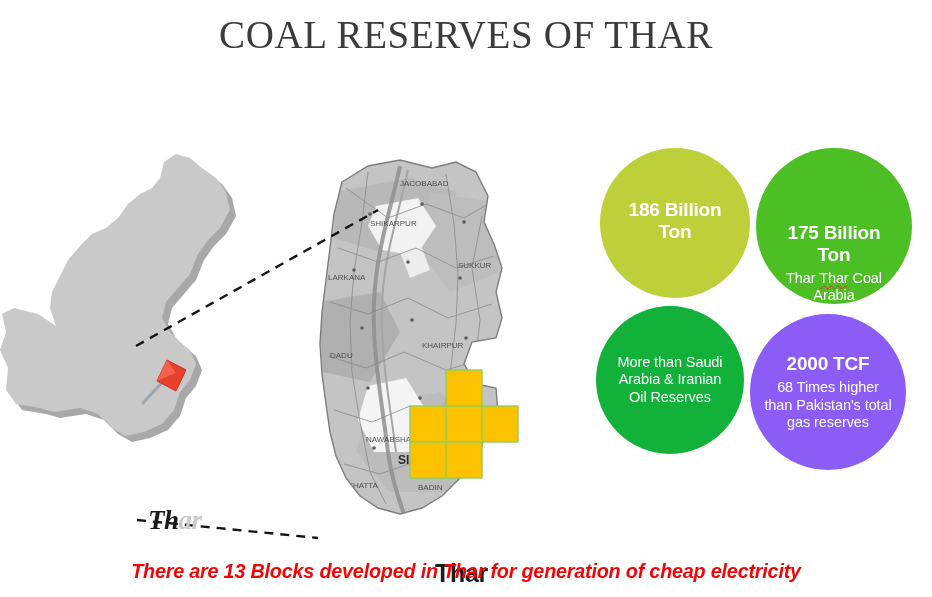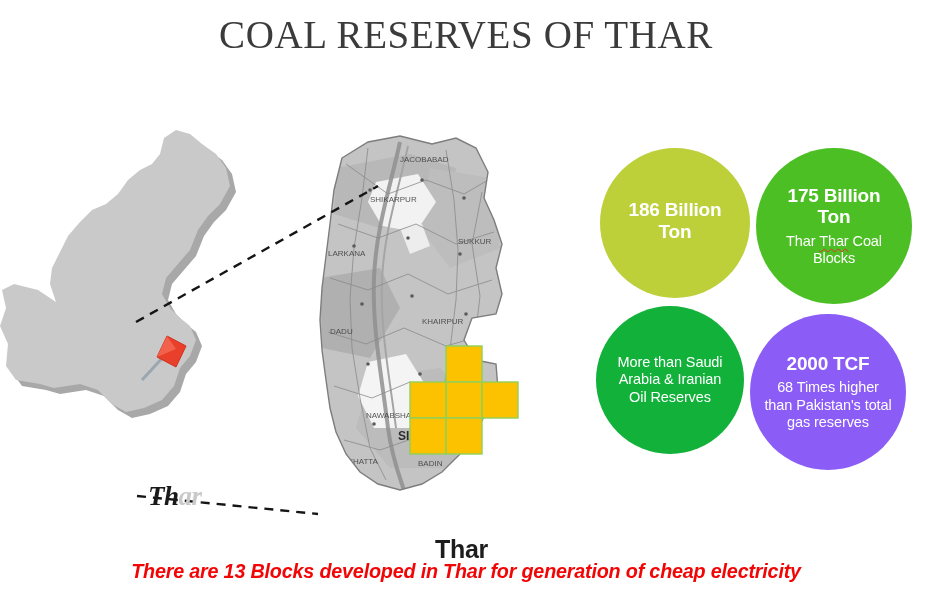--- a/index.html
+++ b/index.html
@@ -26,21 +26,21 @@
     font-size: 39px;
     letter-spacing: 0.6px;
     color: #3b3b3b;
     white-space: nowrap;
   }
 
   
   #map-area {
     position: absolute;
     left: 0;
-    top: 108px;
+    top: 132px;
     width: 600px;
     height: 430px;
     padding-left: 23px;
   }
   #pakistan-map-svg, #sindh-map-svg, #callout-lines-svg {
     position: absolute;
     top: 0;
     left: 0;
     overflow: visible;
   }
@@ -103,21 +103,21 @@
     line-height: 1.18;
     letter-spacing: -0.1px;
   }
   .misspell {
     text-decoration: underline wavy #e03030;
     text-decoration-thickness: 1px;
     text-underline-offset: 2px;
   }
 
   #circle-1 { left: 10px;  top: 2px;   width: 150px; height: 150px; background: #bdd03a; }
-  #circle-2 { left: 166px; top: 2px;   width: 156px; height: 156px; background: #4cbf24; }
+  #circle-2 { left: 166px; top: 2px;   width: 156px; height: 156px; background: #4cbf24; justify-content: flex-end; }
   #circle-3 { left: 6px;   top: 160px; width: 148px; height: 148px; background: #11b13a; }
   #circle-4 { left: 160px; top: 168px; width: 156px; height: 156px; background: #8b5cf6; }
 
   
   #footer-caption {
     position: absolute;
     left: 0;
     top: 559px;
     width: 932px;
     text-align: center;
@@ -254,21 +254,21 @@
 </div>
 
 <div id="stats">
 
   <div class="stat-circle" id="circle-1">
     <div class="stat-value">186 Billion Ton</div>
   </div>
 
   <div class="stat-circle" id="circle-2">
     <div class="stat-value">175 Billion Ton</div>
-    <div class="stat-desc"><span>Thar </span><span class="misspell">Thar</span><span> Coal Blocks</span></div>
+    <div class="stat-desc"><span>Thar </span><span class="misspell">Thar</span><span> Coal Arabia</span></div>
   </div>
 
   <div class="stat-circle" id="circle-3">
     <div class="stat-desc"><span>More than Saudi Arabia &amp; Iranian Oil Reserves</span></div>
   </div>
 
   <div class="stat-circle" id="circle-4">
     <div class="stat-value">2000 TCF</div>
     <div class="stat-desc"><span>68 Times higher than Pakistan's total gas reserves</span></div>
   </div>

